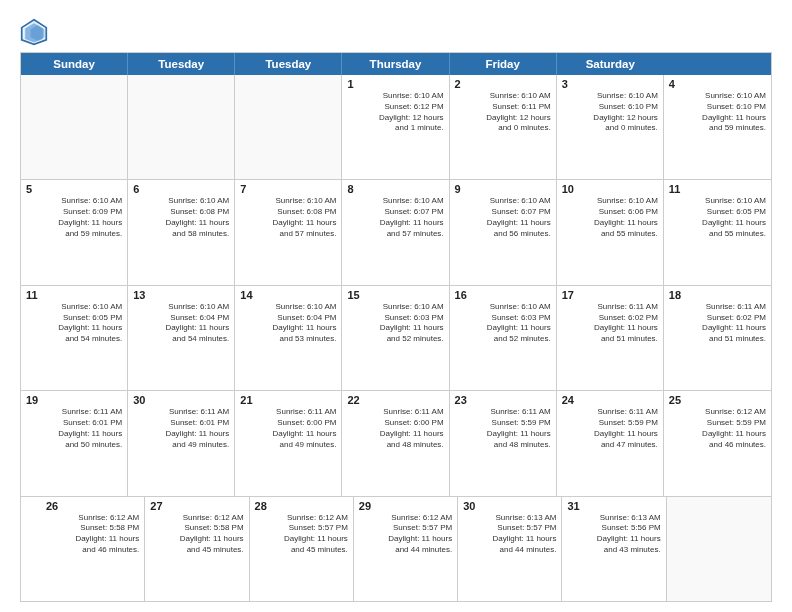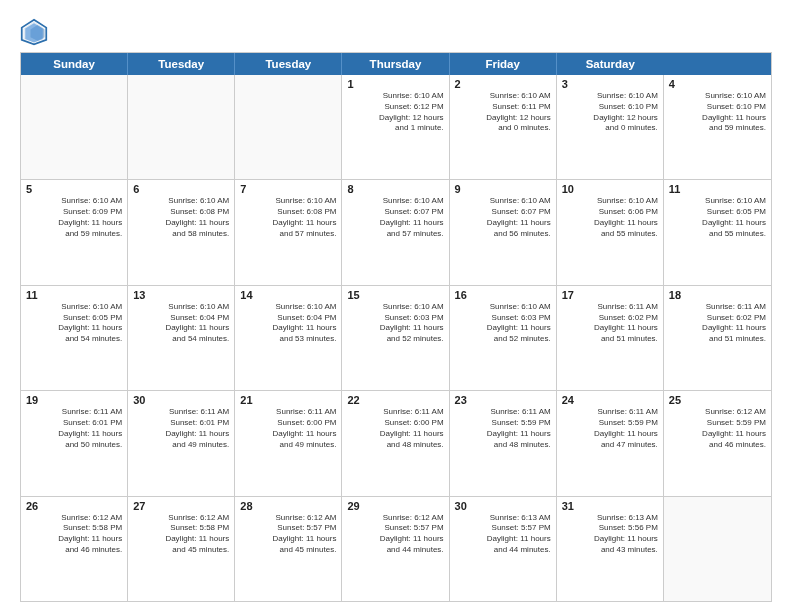--- a/index.html
+++ b/index.html
@@ -90,20 +90,21 @@
       flex-direction: column;
     }
     .cal-row {
       display: grid;
       grid-template-columns: repeat(7, 1fr);
       flex: 1;
       border-bottom: 1px solid #ccc;
     }
     .cal-row:last-child {
       border-bottom: none;
+      margin-left: 20px;
     }
     .cal-cell {
       border-right: 1px solid #ccc;
       padding: 3px 5px 2px 5px;
       font-size: 8.5px;
       color: #333;
       vertical-align: top;
       min-height: 0;
     }
     .cal-cell:last-child {

